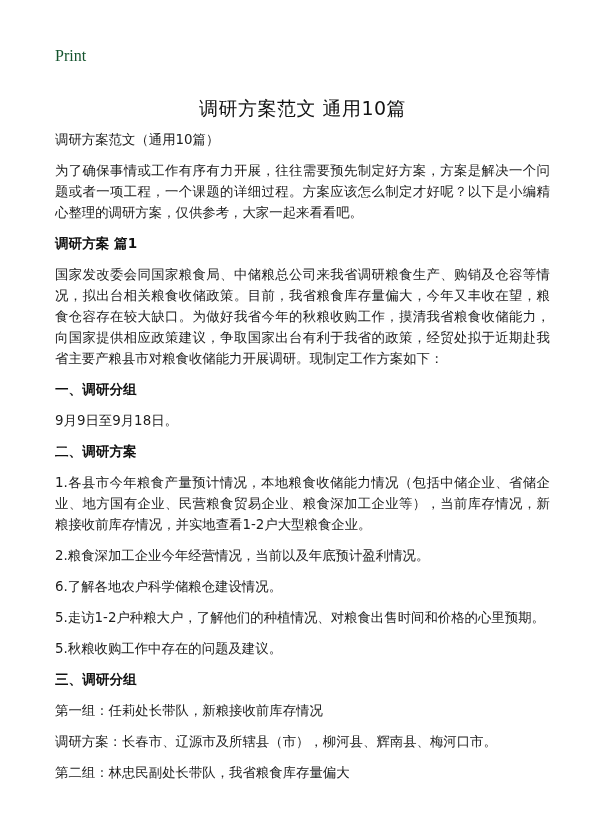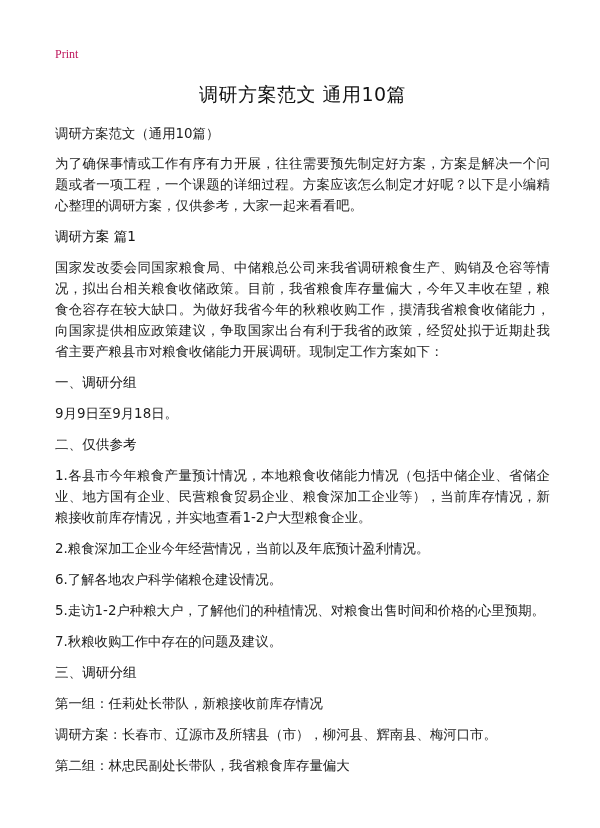--- a/index.html
+++ b/index.html
@@ -19,53 +19,53 @@
       position: absolute;
       left: 55px;
       top: 0;
       width: 495px;
     }
     .print-label {
       position: absolute;
       top: 47px;
       left: 0;
       font-family: "Liberation Serif", "DejaVu Serif", serif;
-      font-size: 12px;
-      color: #be185d;
+      font-size: 16px;
+      color: #14532d;
     }
     .doc-title {
       position: absolute;
-      top: 82px;
+      top: 96px;
       left: 0;
       width: 495px;
       text-align: center;
       font-size: 19px;
       font-weight: normal;
       color: #111;
       margin: 0;
       letter-spacing: 0.5px;
     }
     .content {
       position: absolute;
       top: 119px;
       left: 0;
       width: 495px;
     }
     .p {
       font-size: 13.4px;
       line-height: 21px;
-      margin: 4px 0 10px 0;
+      margin: 10px 0 10px 0;
       color: #1c1c1c;
       text-align: justify;
       word-break: break-all;
     }
     .h {
       font-size: 13.6px;
       line-height: 21px;
-      font-weight: normal;
+      font-weight: bold;
       margin: 0 0 10px 0;
       color: #111;
     }
     .subtitle { margin-bottom: 9px; }
   </style>
 </head>
 <body>
 
 <div class="page">
   <div class="print-label">Print</div>
@@ -74,25 +74,25 @@
   <div class="content">
     <p class="p subtitle">调研方案范文（通用10篇）</p>
     <p class="p">为了确保事情或工作有序有力开展，往往需要预先制定好方案，方案是解决一个问题或者一项工程，一个课题的详细过程。方案应该怎么制定才好呢？以下是小编精心整理的调研方案，仅供参考，大家一起来看看吧。</p>
 
     <div class="h">调研方案 篇1</div>
     <p class="p">国家发改委会同国家粮食局、中储粮总公司来我省调研粮食生产、购销及仓容等情况，拟出台相关粮食收储政策。目前，我省粮食库存量偏大，今年又丰收在望，粮食仓容存在较大缺口。为做好我省今年的秋粮收购工作，摸清我省粮食收储能力，向国家提供相应政策建议，争取国家出台有利于我省的政策，经贸处拟于近期赴我省主要产粮县市对粮食收储能力开展调研。现制定工作方案如下：</p>
 
     <div class="h">一、调研分组</div>
     <p class="p">9月9日至9月18日。</p>
 
-    <div class="h">二、仅供参考</div>
+    <div class="h">二、调研方案</div>
     <p class="p">1.各县市今年粮食产量预计情况，本地粮食收储能力情况（包括中储企业、省储企业、地方国有企业、民营粮食贸易企业、粮食深加工企业等），当前库存情况，新粮接收前库存情况，并实地查看1-2户大型粮食企业。</p>
     <p class="p">2.粮食深加工企业今年经营情况，当前以及年底预计盈利情况。</p>
     <p class="p">6.了解各地农户科学储粮仓建设情况。</p>
     <p class="p">5.走访1-2户种粮大户，了解他们的种植情况、对粮食出售时间和价格的心里预期。</p>
-    <p class="p">7.秋粮收购工作中存在的问题及建议。</p>
+    <p class="p">5.秋粮收购工作中存在的问题及建议。</p>
 
     <div class="h">三、调研分组</div>
     <p class="p">第一组：任莉处长带队，新粮接收前库存情况</p>
     <p class="p">调研方案：长春市、辽源市及所辖县（市），柳河县、辉南县、梅河口市。</p>
     <p class="p">第二组：林忠民副处长带队，我省粮食库存量偏大</p>
   </div>
 </div>
 
 </body></html>

